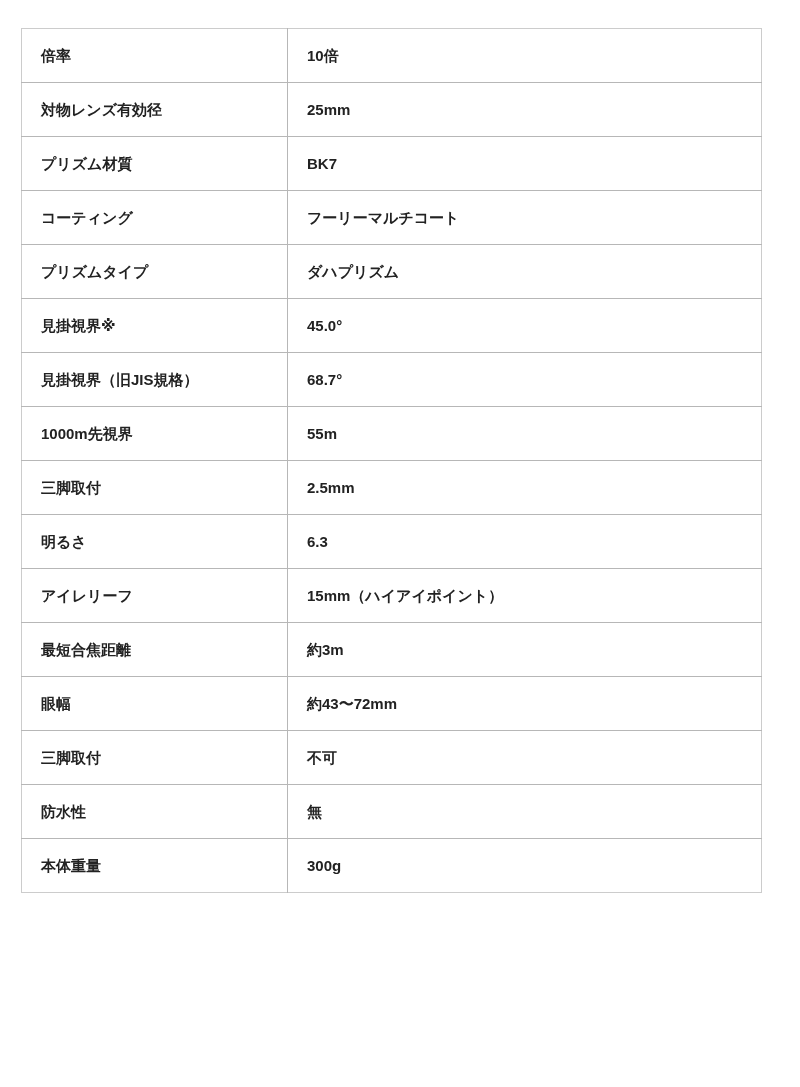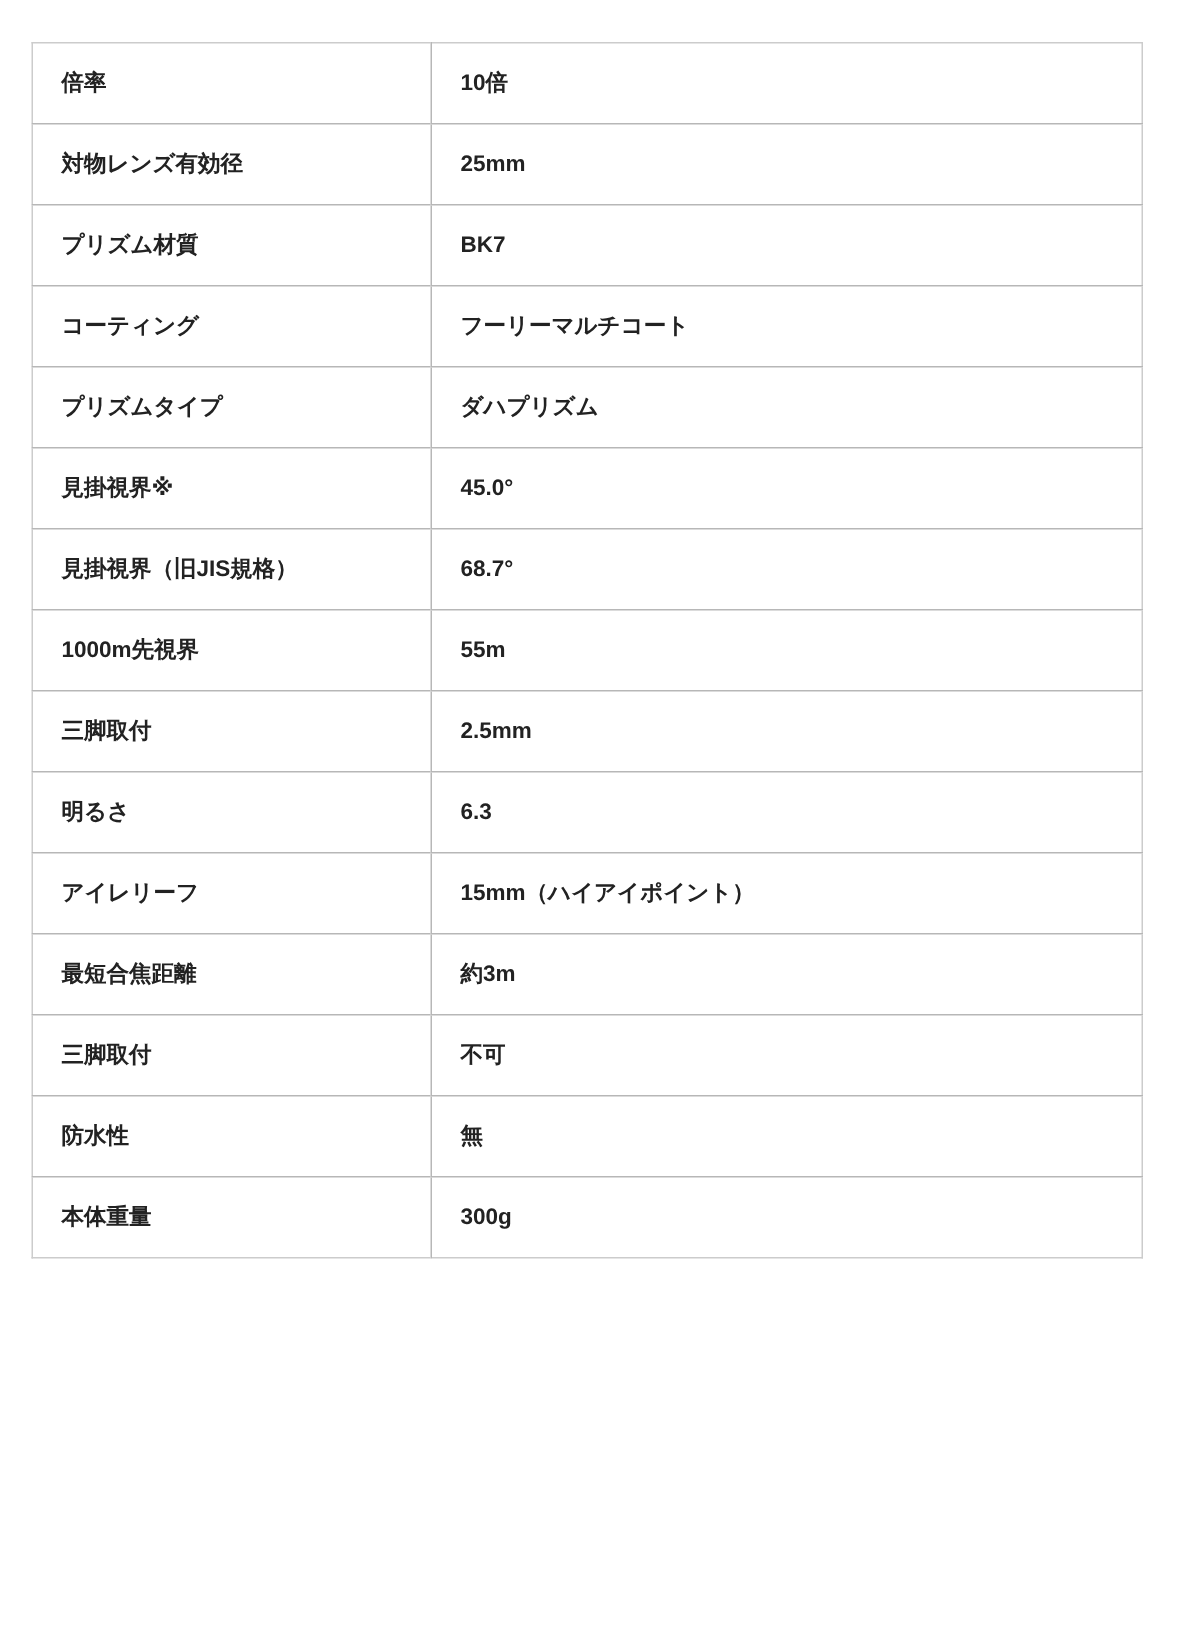--- a/index.html
+++ b/index.html
@@ -98,20 +98,24 @@
         </tr>
         <tr class="spec-row">
           <td class="label-cell">アイレリーフ</td>
           <td class="value-cell">15mm（ハイアイポイント）</td>
         </tr>
         <tr class="spec-row">
           <td class="label-cell">最短合焦距離</td>
           <td class="value-cell">約3m</td>
         </tr>
         <tr class="spec-row">
+          <td class="label-cell">眼幅</td>
+          <td class="value-cell">約43〜72mm</td>
+        </tr>
+        <tr class="spec-row">
           <td class="label-cell">三脚取付</td>
           <td class="value-cell">不可</td>
         </tr>
         <tr class="spec-row">
           <td class="label-cell">防水性</td>
           <td class="value-cell">無</td>
         </tr>
         <tr class="spec-row">
           <td class="label-cell">本体重量</td>
           <td class="value-cell">300g</td>

